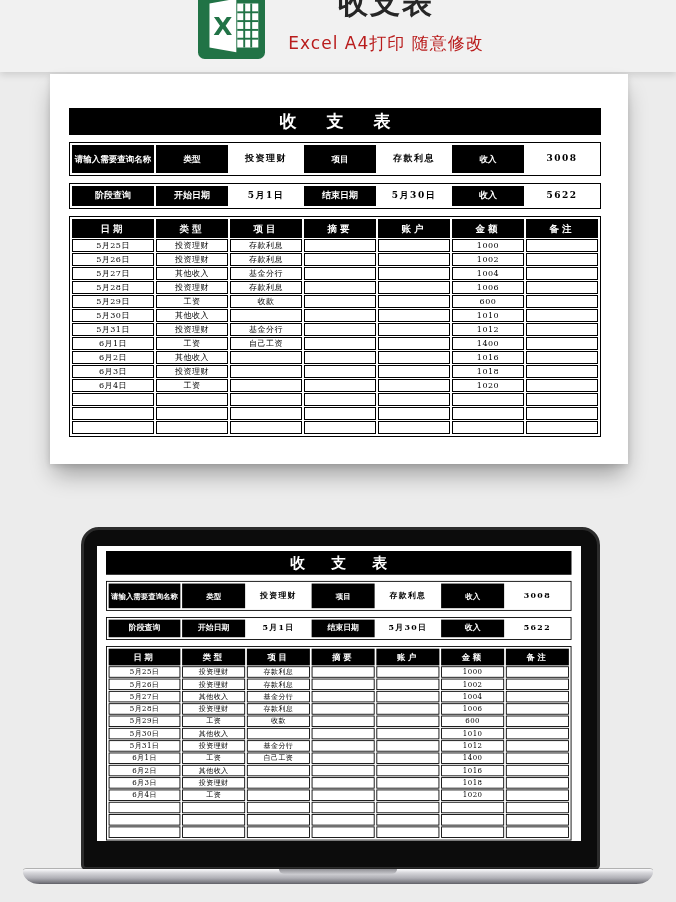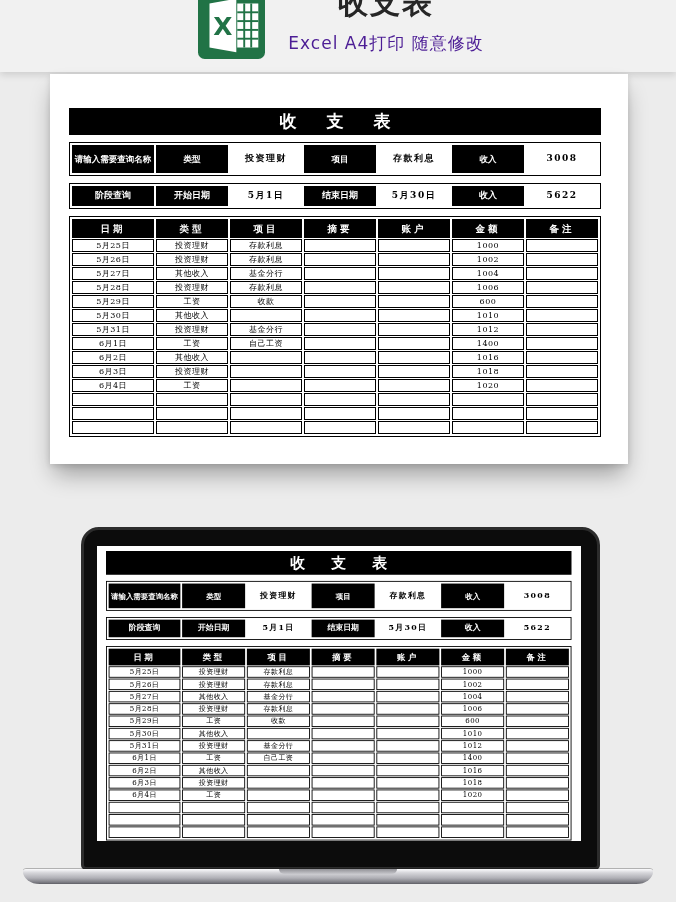--- a/index.html
+++ b/index.html
@@ -5,21 +5,21 @@
   html,body{margin:0;padding:0;}
   .stage{position:relative;width:676px;height:902px;background:#ececec;overflow:hidden;
          font-family:"DejaVu Sans","Liberation Sans",sans-serif;}
 
   
   .app-header{position:absolute;top:0;left:0;width:676px;height:72px;background:#f1f1f1;
               box-shadow:0 3px 7px rgba(0,0,0,0.13);}
   .excel-icon{position:absolute;left:198px;top:-8px;width:67px;height:67px;}
   .header-text{position:absolute;left:274px;top:-14px;width:224px;text-align:center;}
   .page-title{font-size:30px;font-weight:bold;color:#262626;line-height:34px;letter-spacing:2px;}
-  .page-subtitle{margin-top:12px;font-size:17px;color:#4c1d95;letter-spacing:1px;white-space:nowrap;}
+  .page-subtitle{margin-top:12px;font-size:17px;color:#b91c1c;letter-spacing:1px;white-space:nowrap;}
 
   
   .paper{position:absolute;left:50px;top:74px;width:578px;height:390px;background:#fff;
          box-shadow:0 14px 22px -4px rgba(0,0,0,0.33),0 2px 6px rgba(0,0,0,0.12);}
   .paper .sheet{position:absolute;left:19px;top:34px;}
 
   
   .sheet{width:532px;color:#000;}
   .sheet-title{background:#000;color:#fff;height:27px;line-height:27px;text-align:center;
                font-size:17px;font-weight:bold;letter-spacing:12px;text-indent:12px;}

